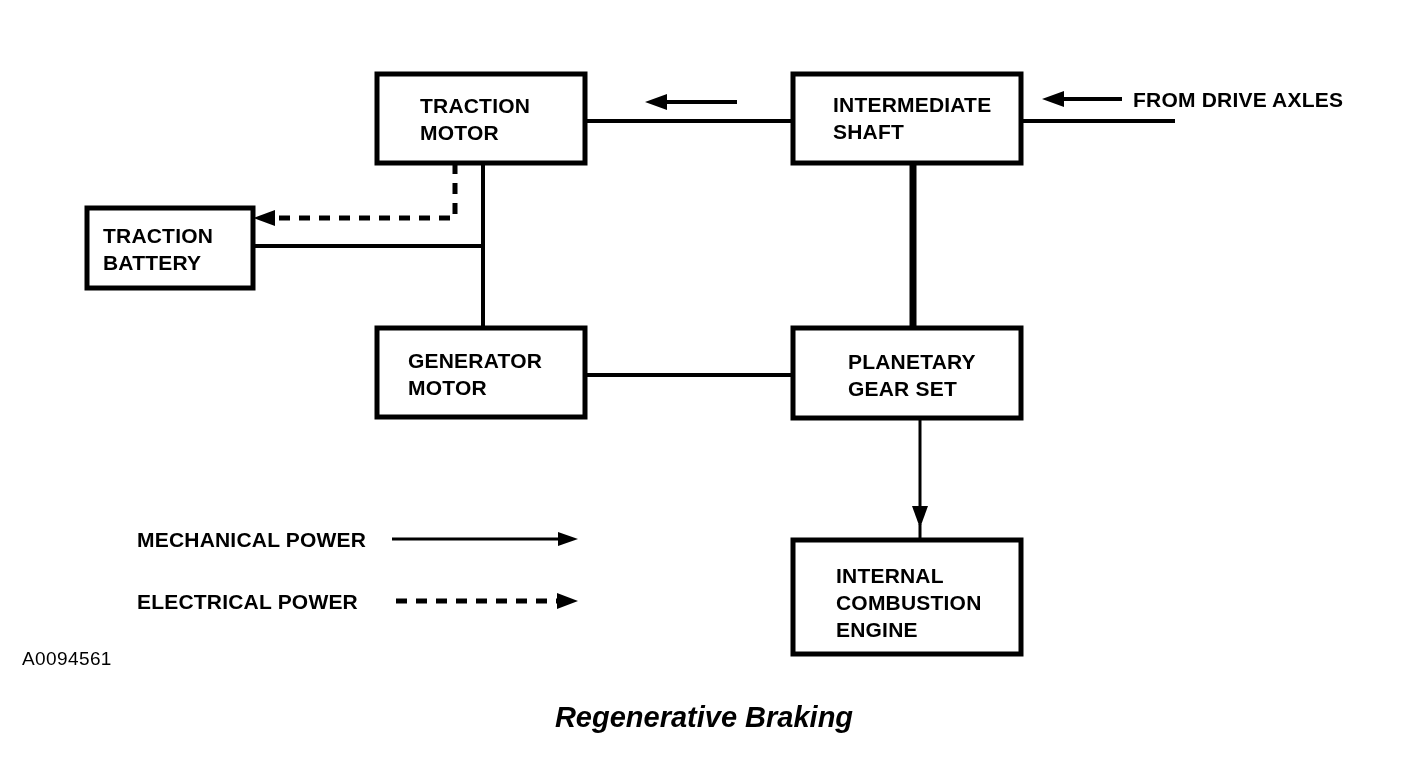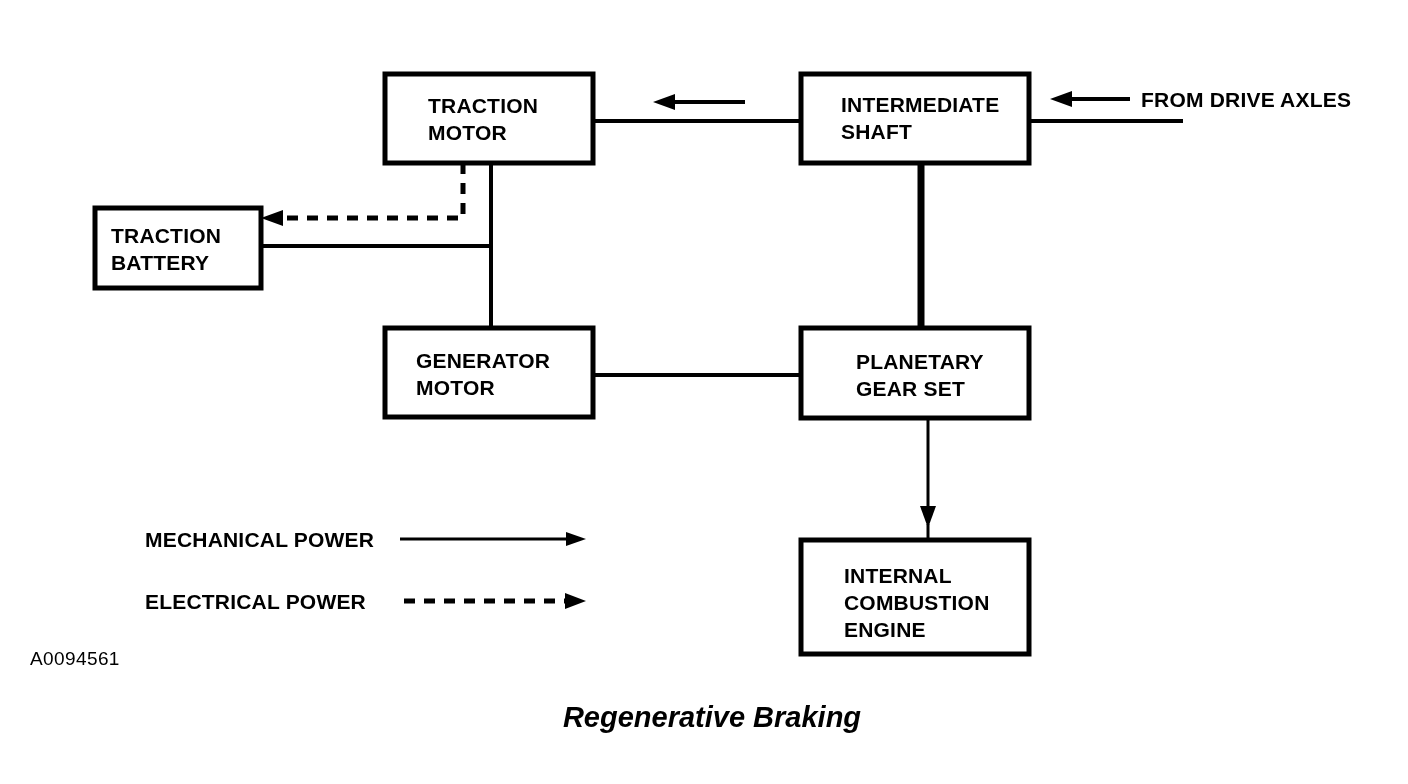--- a/index.html
+++ b/index.html
@@ -9,21 +9,21 @@
   }
   body {
     width: 1408px;
     height: 784px;
     font-family: "Liberation Sans", sans-serif;
     overflow: hidden;
     position: relative;
   }
   #diagram-root {
     position: absolute;
-    left: 8px;
+    left: 0;
     top: 0;
     width: 1227px;
     height: 784px;
   }
   svg.diagram {
     display: block;
     width: 1408px;
     height: 784px;
     background: #ffffff;
   }

